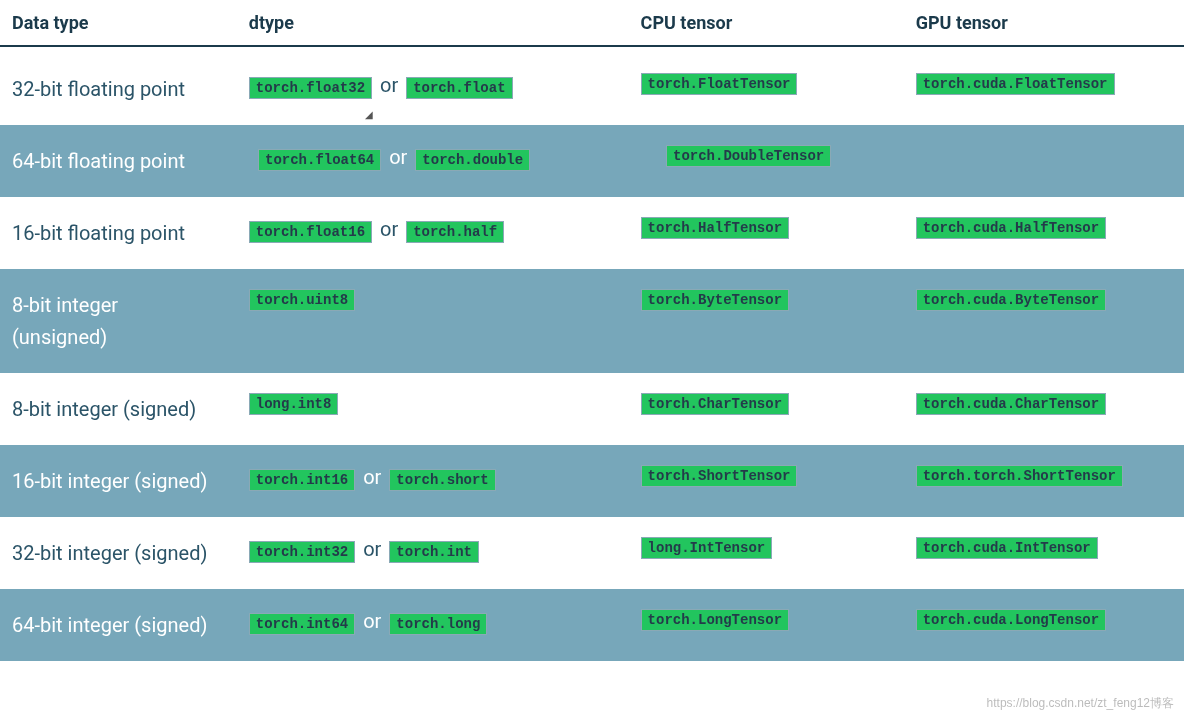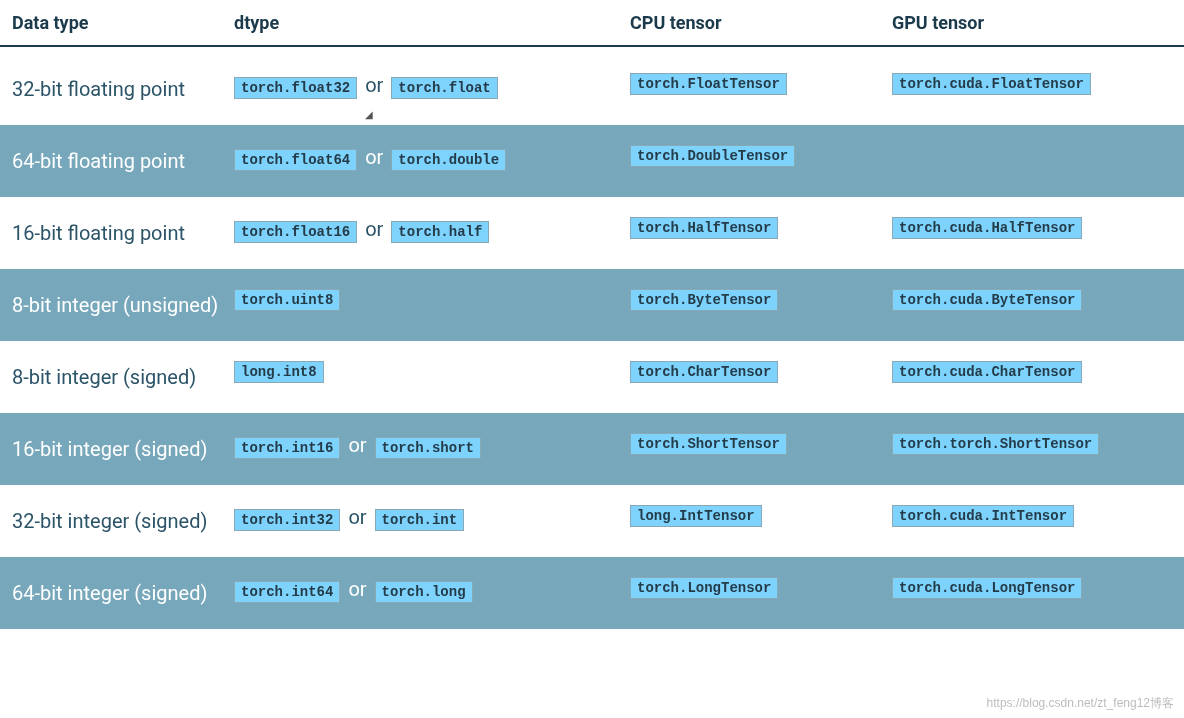--- a/index.html
+++ b/index.html
@@ -11,50 +11,51 @@
     color: #1b3a4b;
     width: 1184px;
   }
   .table {
     width: 100%;
   }
   .row {
     display: flex;
     align-items: flex-start;
     padding: 20px 0 20px 12px;
+    gap: 24px;
   }
   .row.header {
     border-bottom: 2px solid #1b3a4b;
     padding-top: 12px;
     padding-bottom: 12px;
   }
   .row.shaded {
     background: #77a7ba;
   }
   .col1 { width: 222px; padding-right: 10px; }
   .col2 { width: 384px; padding-right: 10px; }
-  .col3 { width: 262px; padding-right: 10px; margin-left: 12px; }
+  .col3 { width: 262px; padding-right: 10px; }
   .col4 { width: 280px; padding-right: 10px; }
   .header .cell {
     font-weight: 700;
     font-size: 18px;
     color: #1b3a4b;
   }
   .body .cell.label {
     font-size: 20px;
     font-weight: 400;
     color: #2b5468;
     line-height: 1.6;
   }
   .row.shaded .cell.label {
     color: #ffffff;
   }
   code.badge {
     display: inline-block;
-    background: #7dd3fc;
+    background: #22c55e;
     border: 1px solid #8aa9b6;
     padding: 2px 6px;
     font-family: "Courier New", Courier, monospace;
     font-size: 14px;
     font-weight: 700;
     color: #243b4a;
     white-space: nowrap;
   }
   .or {
     display: inline-block;

